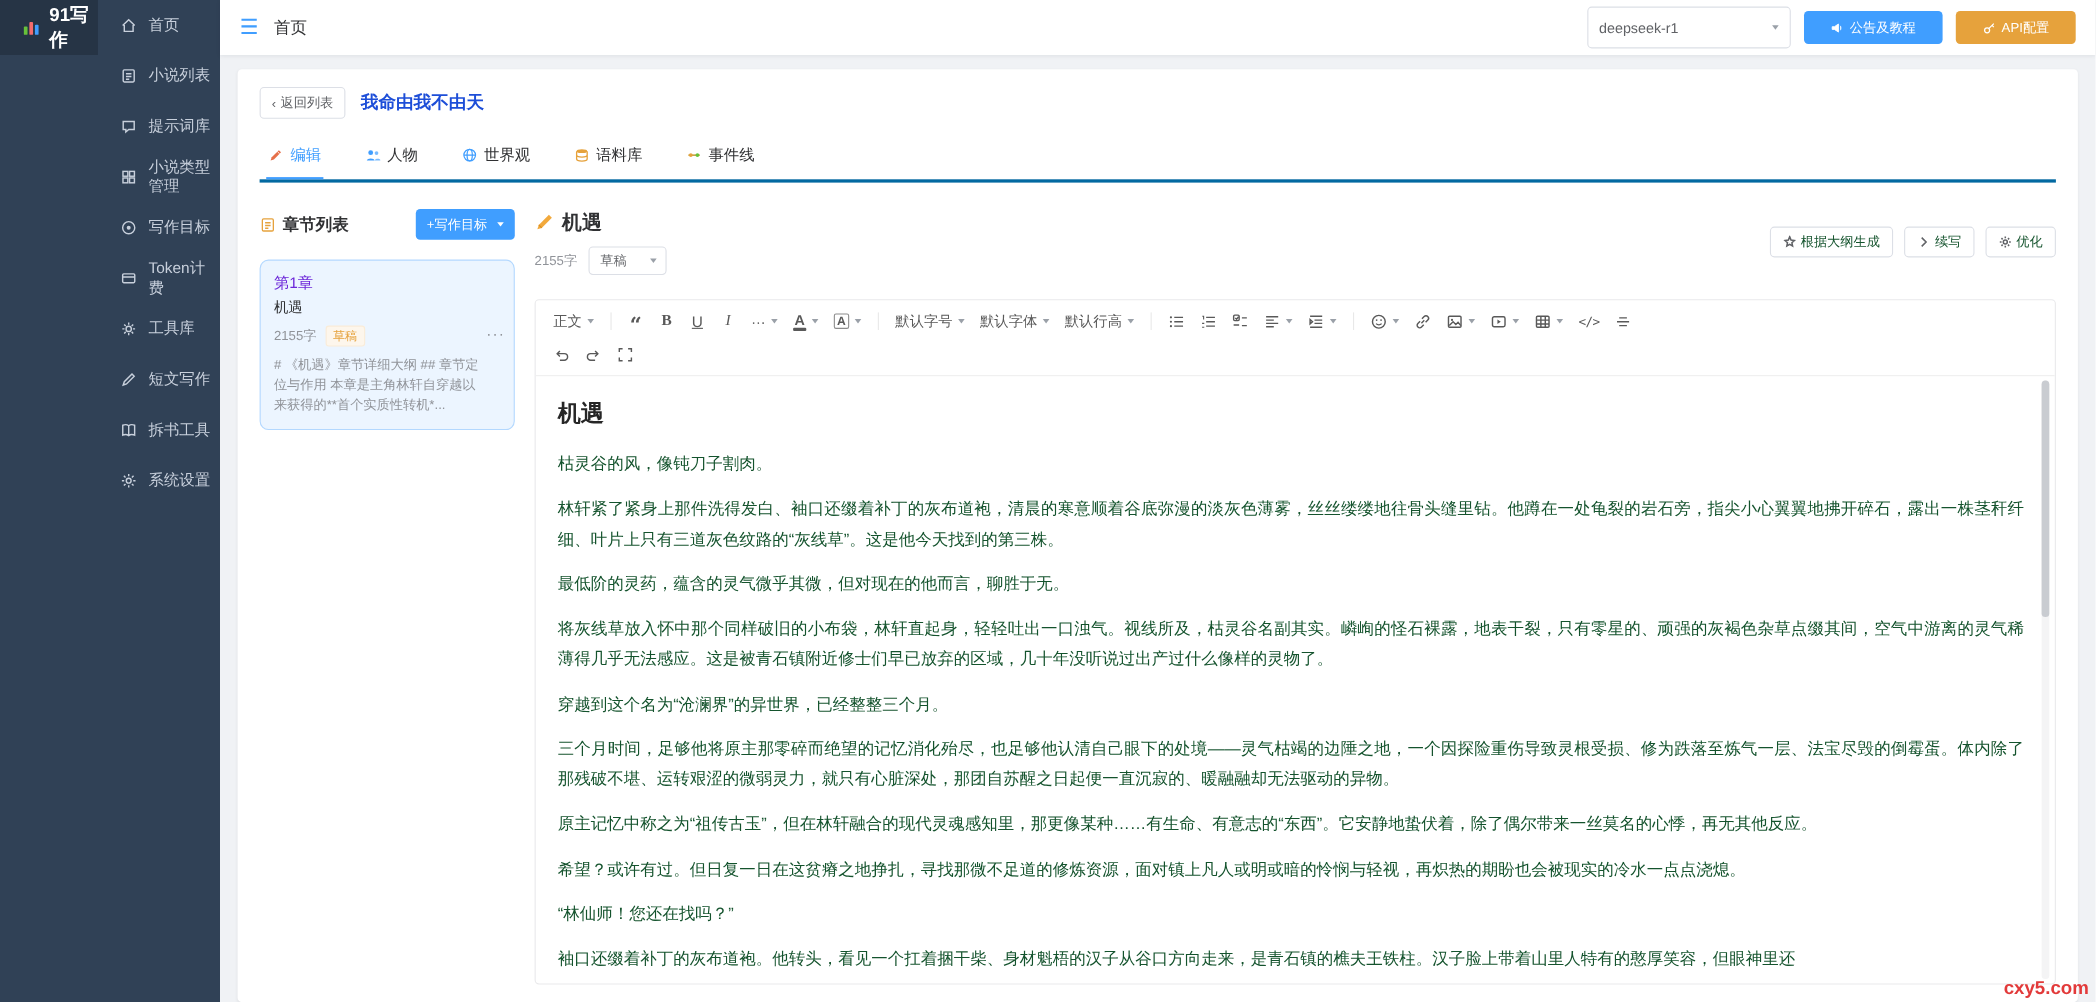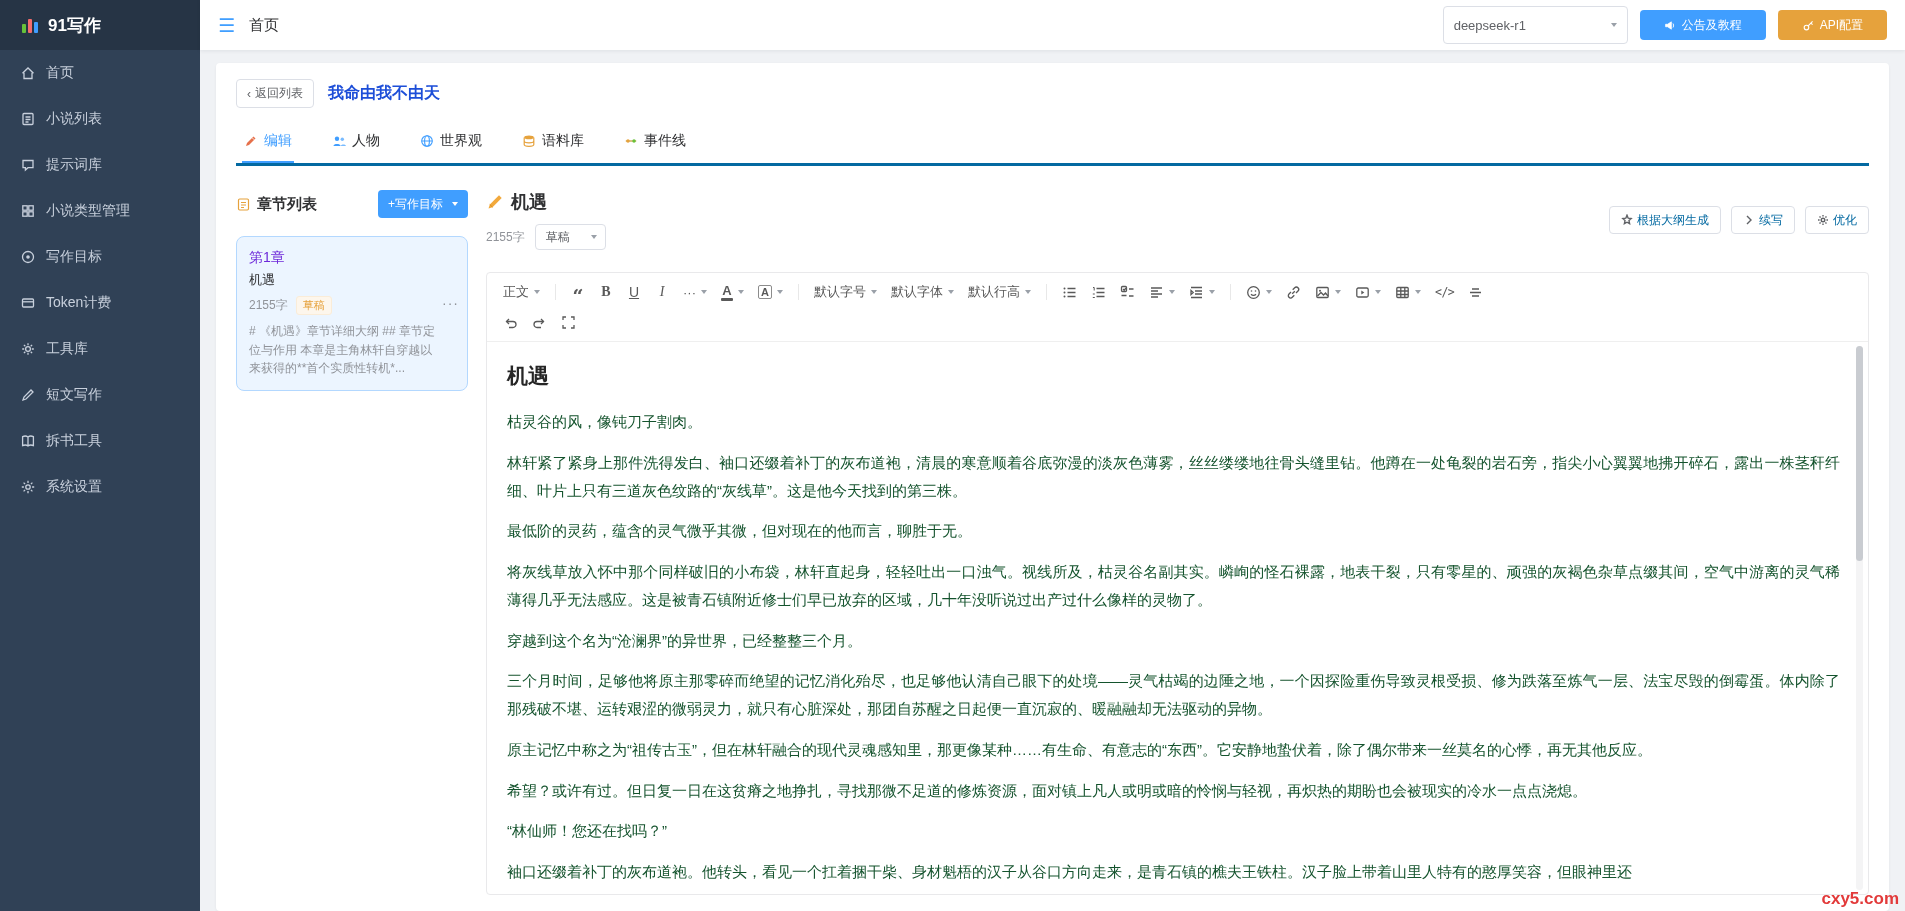--- a/index.html
+++ b/index.html
@@ -1,20 +1,20 @@
 <!DOCTYPE html>
 <html><head>
 <meta charset="utf-8">
 <style>
   *{margin:0;padding:0;box-sizing:border-box}
   html,body{width:1905px;height:911px;overflow:hidden}
   body{font-family:"Liberation Sans","DejaVu Sans",sans-serif;background:#f0f2f5;color:#303133;font-size:14px}
   .layout{display:flex;width:100%;height:100%}
   
-  .sidebar{width:200px;background:#304156;flex-shrink:0;display:flex;flex-direction:column}
+  .sidebar{width:200px;background:#304156;flex-shrink:0;display:flex;flex-direction:row}
   .logo{height:50px;background:#263445;display:flex;align-items:center;gap:8px;padding-left:20px;color:#fff;font-weight:bold;font-size:17px}
   .logo svg{width:20px;height:20px}
   .nav-item{height:46px;display:flex;align-items:center;gap:10px;padding-left:20px;color:#c8d0dc;font-size:14px;cursor:pointer}
   .nav-item svg{width:16px;height:16px;stroke:#c8d0dc;fill:none;stroke-width:1.3;flex-shrink:0}
   
   .main{flex:1;display:flex;flex-direction:column;min-width:0}
   .topbar{height:50px;background:#fff;display:flex;align-items:center;padding:0 18px;gap:14px;box-shadow:0 1px 4px rgba(0,21,41,.08);position:relative;z-index:2}
   .hamburger{color:#409eff;font-size:19px;cursor:pointer}
   .page-title{font-size:15px;color:#303133}
   .topbar-right{margin-left:auto;display:flex;align-items:center;gap:12px}
@@ -50,21 +50,21 @@
   
   .editor-panel{flex:1;min-width:0;display:flex;flex-direction:column}
   .editor-head{display:flex;justify-content:space-between}
   .eh-left{display:flex;flex-direction:column;gap:10px}
   .eh-title{display:flex;align-items:center;gap:7px;font-size:18px;font-weight:bold;color:#303133}
   .eh-title svg{width:18px;height:18px}
   .eh-sub{display:flex;align-items:center;gap:10px}
   .wordcount{font-size:12px;color:#909399}
   .status-select{height:26px;border:1px solid #dcdfe6;border-radius:4px;background:#fff;display:flex;align-items:center;gap:16px;padding:0 8px 0 10px;font-size:12px;color:#606266;cursor:pointer}
   .eh-actions{display:flex;gap:10px;align-self:center}
-  .action-btn{height:28px;border:1px solid #dcdfe6;background:#fff;border-radius:4px;font-size:12px;color:#0369a1;display:flex;align-items:center;gap:4px;padding:0 11px;cursor:pointer;font-family:inherit}
+  .action-btn{height:28px;border:1px solid #dcdfe6;background:#fff;border-radius:4px;font-size:12px;color:#14532d;display:flex;align-items:center;gap:4px;padding:0 11px;cursor:pointer;font-family:inherit}
   .action-btn svg{width:12px;height:12px;stroke:#606266;fill:none;stroke-width:1.4}
   
   .editor-box{margin-top:22px;border:1px solid #e9e9eb;border-radius:4px;flex:1;min-height:0;display:flex;flex-direction:column;overflow:hidden}
   .tbar{display:flex;align-items:center;padding:6px 10px 2px;gap:2px;flex-wrap:nowrap}
   .tbar2{padding:2px 10px 6px;border-bottom:1px solid #efefef}
   .tbtn{height:26px;min-width:26px;display:flex;align-items:center;justify-content:center;padding:0 6px;color:#595959;font-size:13px;border-radius:3px;cursor:pointer;white-space:nowrap}
   .tbtn svg{width:15px;height:15px;stroke:#595959;fill:none;stroke-width:1.3}
   .caret{display:inline-block;width:0;height:0;border-left:3.5px solid transparent;border-right:3.5px solid transparent;border-top:4.5px solid #9aa0a8;margin-left:5px}
   .tsep{width:1px;height:16px;background:#e8e8e8;margin:0 7px;flex-shrink:0}
   .b-bold{font-weight:bold;font-family:"Liberation Serif",serif;font-size:14px}

